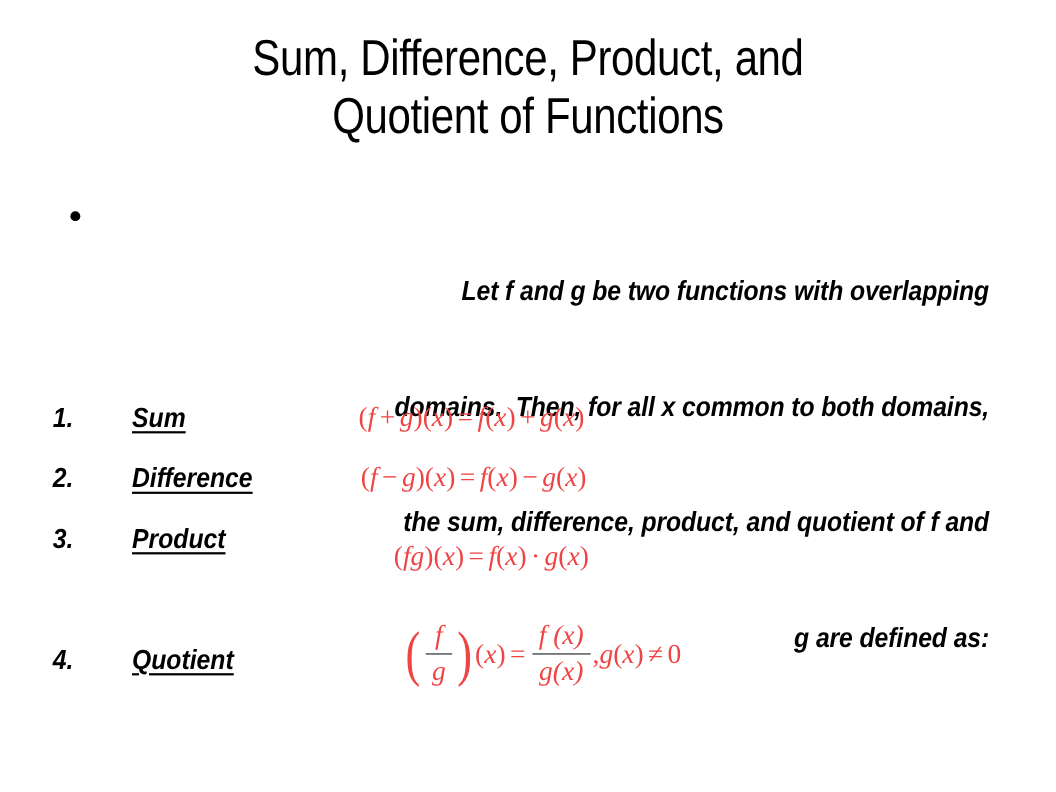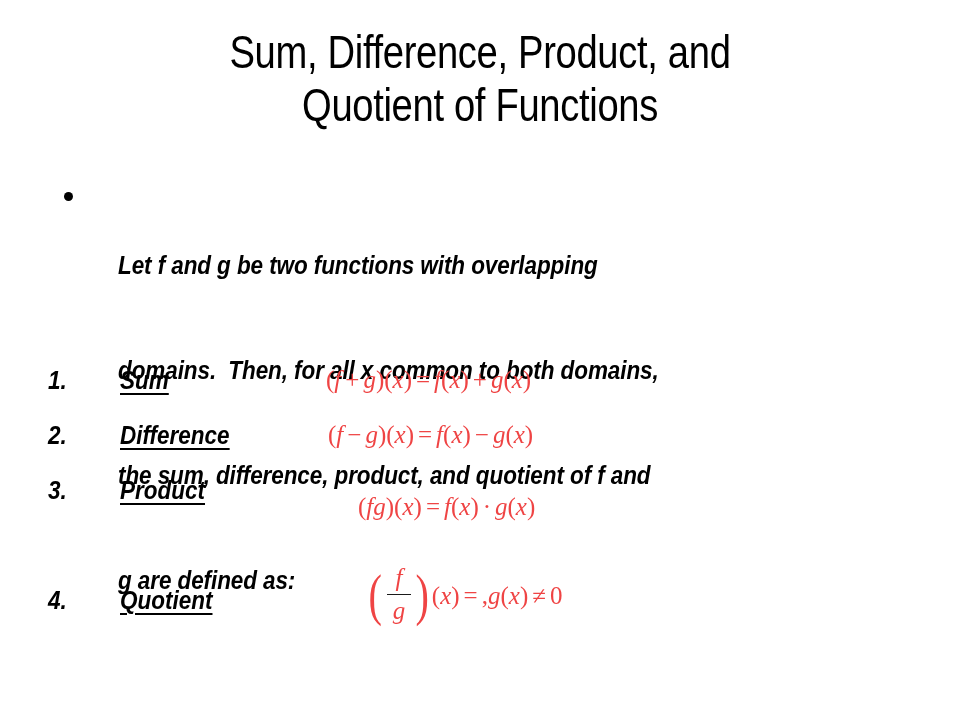--- a/index.html
+++ b/index.html
@@ -45,20 +45,21 @@
   
   .body-block {
     position: absolute;
     left: 60px;
     top: 178px;
     width: 840px;
   }
   .bullet-row {
     position: relative;
     padding-left: 58px;
+    text-align: right;
   }
   .bullet-dot {
     position: absolute;
     left: 4px;
     top: 14px;
     width: 9px;
     height: 9px;
     border-radius: 50%;
     background: #000000;
   }
@@ -230,20 +231,25 @@
             <span class="frac frac-small">
               <span class="num">f</span>
               <span class="bar"></span>
               <span class="den">g</span>
             </span>
             <span class="big-paren">)</span>
             <span class="paren">(</span>
             <span class="v">x</span>
             <span class="paren">)</span>
             <span class="op">=</span>
+            <span class="frac frac-small">
+              <span class="num">f (x)</span>
+              <span class="bar"></span>
+              <span class="den">g(x)</span>
+            </span>
             <span class="paren">,</span>
             <span class="v">g</span>
             <span class="paren">(</span>
             <span class="v">x</span>
             <span class="paren">)</span>
             <span class="op">≠</span>
             <span class="paren">0</span>
           </span>
       </span>
     </div>

